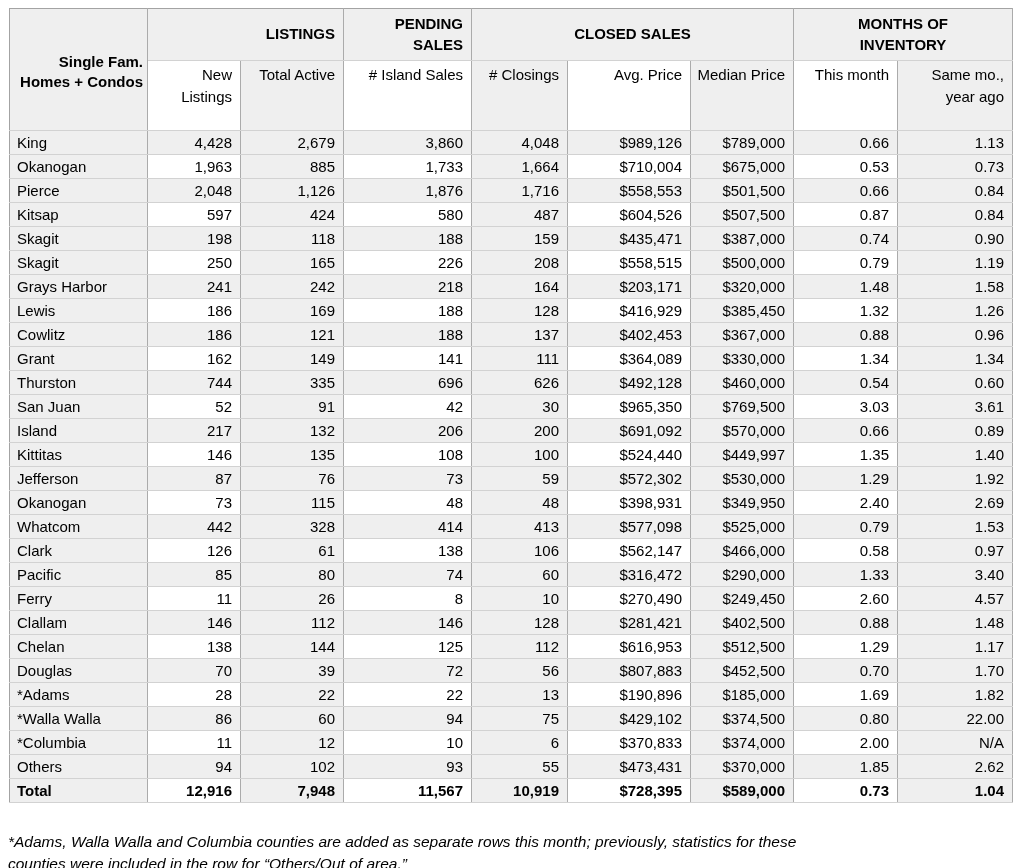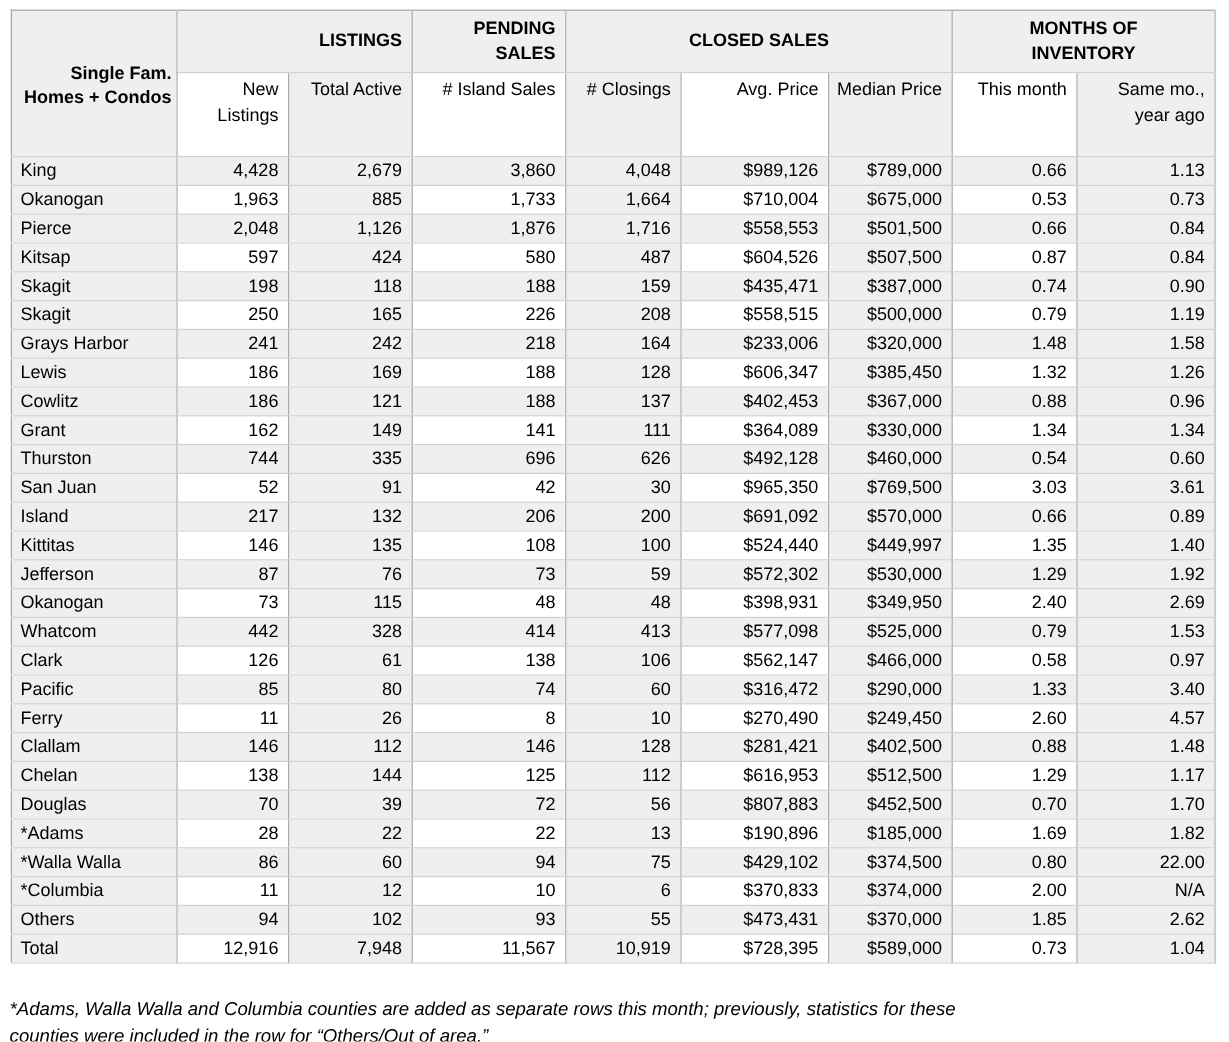--- a/index.html
+++ b/index.html
@@ -40,21 +40,21 @@
     height:66px;font-weight:400;text-align:right;
     vertical-align:top;padding-top:3px;line-height:1.45;
   }
   
   #stats-table tbody td{
     height:23px;text-align:right;white-space:nowrap;
   }
   #stats-table tbody td.county{
     text-align:left;padding:0 2px 0 7px;
   }
-  #stats-table tbody tr.total-row td{font-weight:400;}
+  #stats-table tbody tr.total-row td{font-weight:700;}
   #footnote{
     position:absolute;left:8px;top:831px;width:990px;
     font-style:italic;font-size:15.5px;line-height:1.42;
     white-space:pre-line;
   }
 </style>
 </head>
 <body>
 
 <table id="stats-table">
@@ -156,32 +156,32 @@
         <td class="band">$500,000</td>
         <td class="">0.79</td>
         <td class="band">1.19</td>
       </tr>
       <tr>
         <td class="county band">Grays Harbor</td>
         <td class="band">241</td>
         <td class="band">242</td>
         <td class="band">218</td>
         <td class="band">164</td>
-        <td class="band">$233,006</td>
+        <td class="band">$203,171</td>
         <td class="band">$320,000</td>
         <td class="band">1.48</td>
         <td class="band">1.58</td>
       </tr>
       <tr>
         <td class="county band">Lewis</td>
         <td class="">186</td>
         <td class="band">169</td>
         <td class="">188</td>
         <td class="band">128</td>
-        <td class="">$606,347</td>
+        <td class="">$416,929</td>
         <td class="band">$385,450</td>
         <td class="">1.32</td>
         <td class="band">1.26</td>
       </tr>
       <tr>
         <td class="county band">Cowlitz</td>
         <td class="band">186</td>
         <td class="band">121</td>
         <td class="band">188</td>
         <td class="band">137</td>

